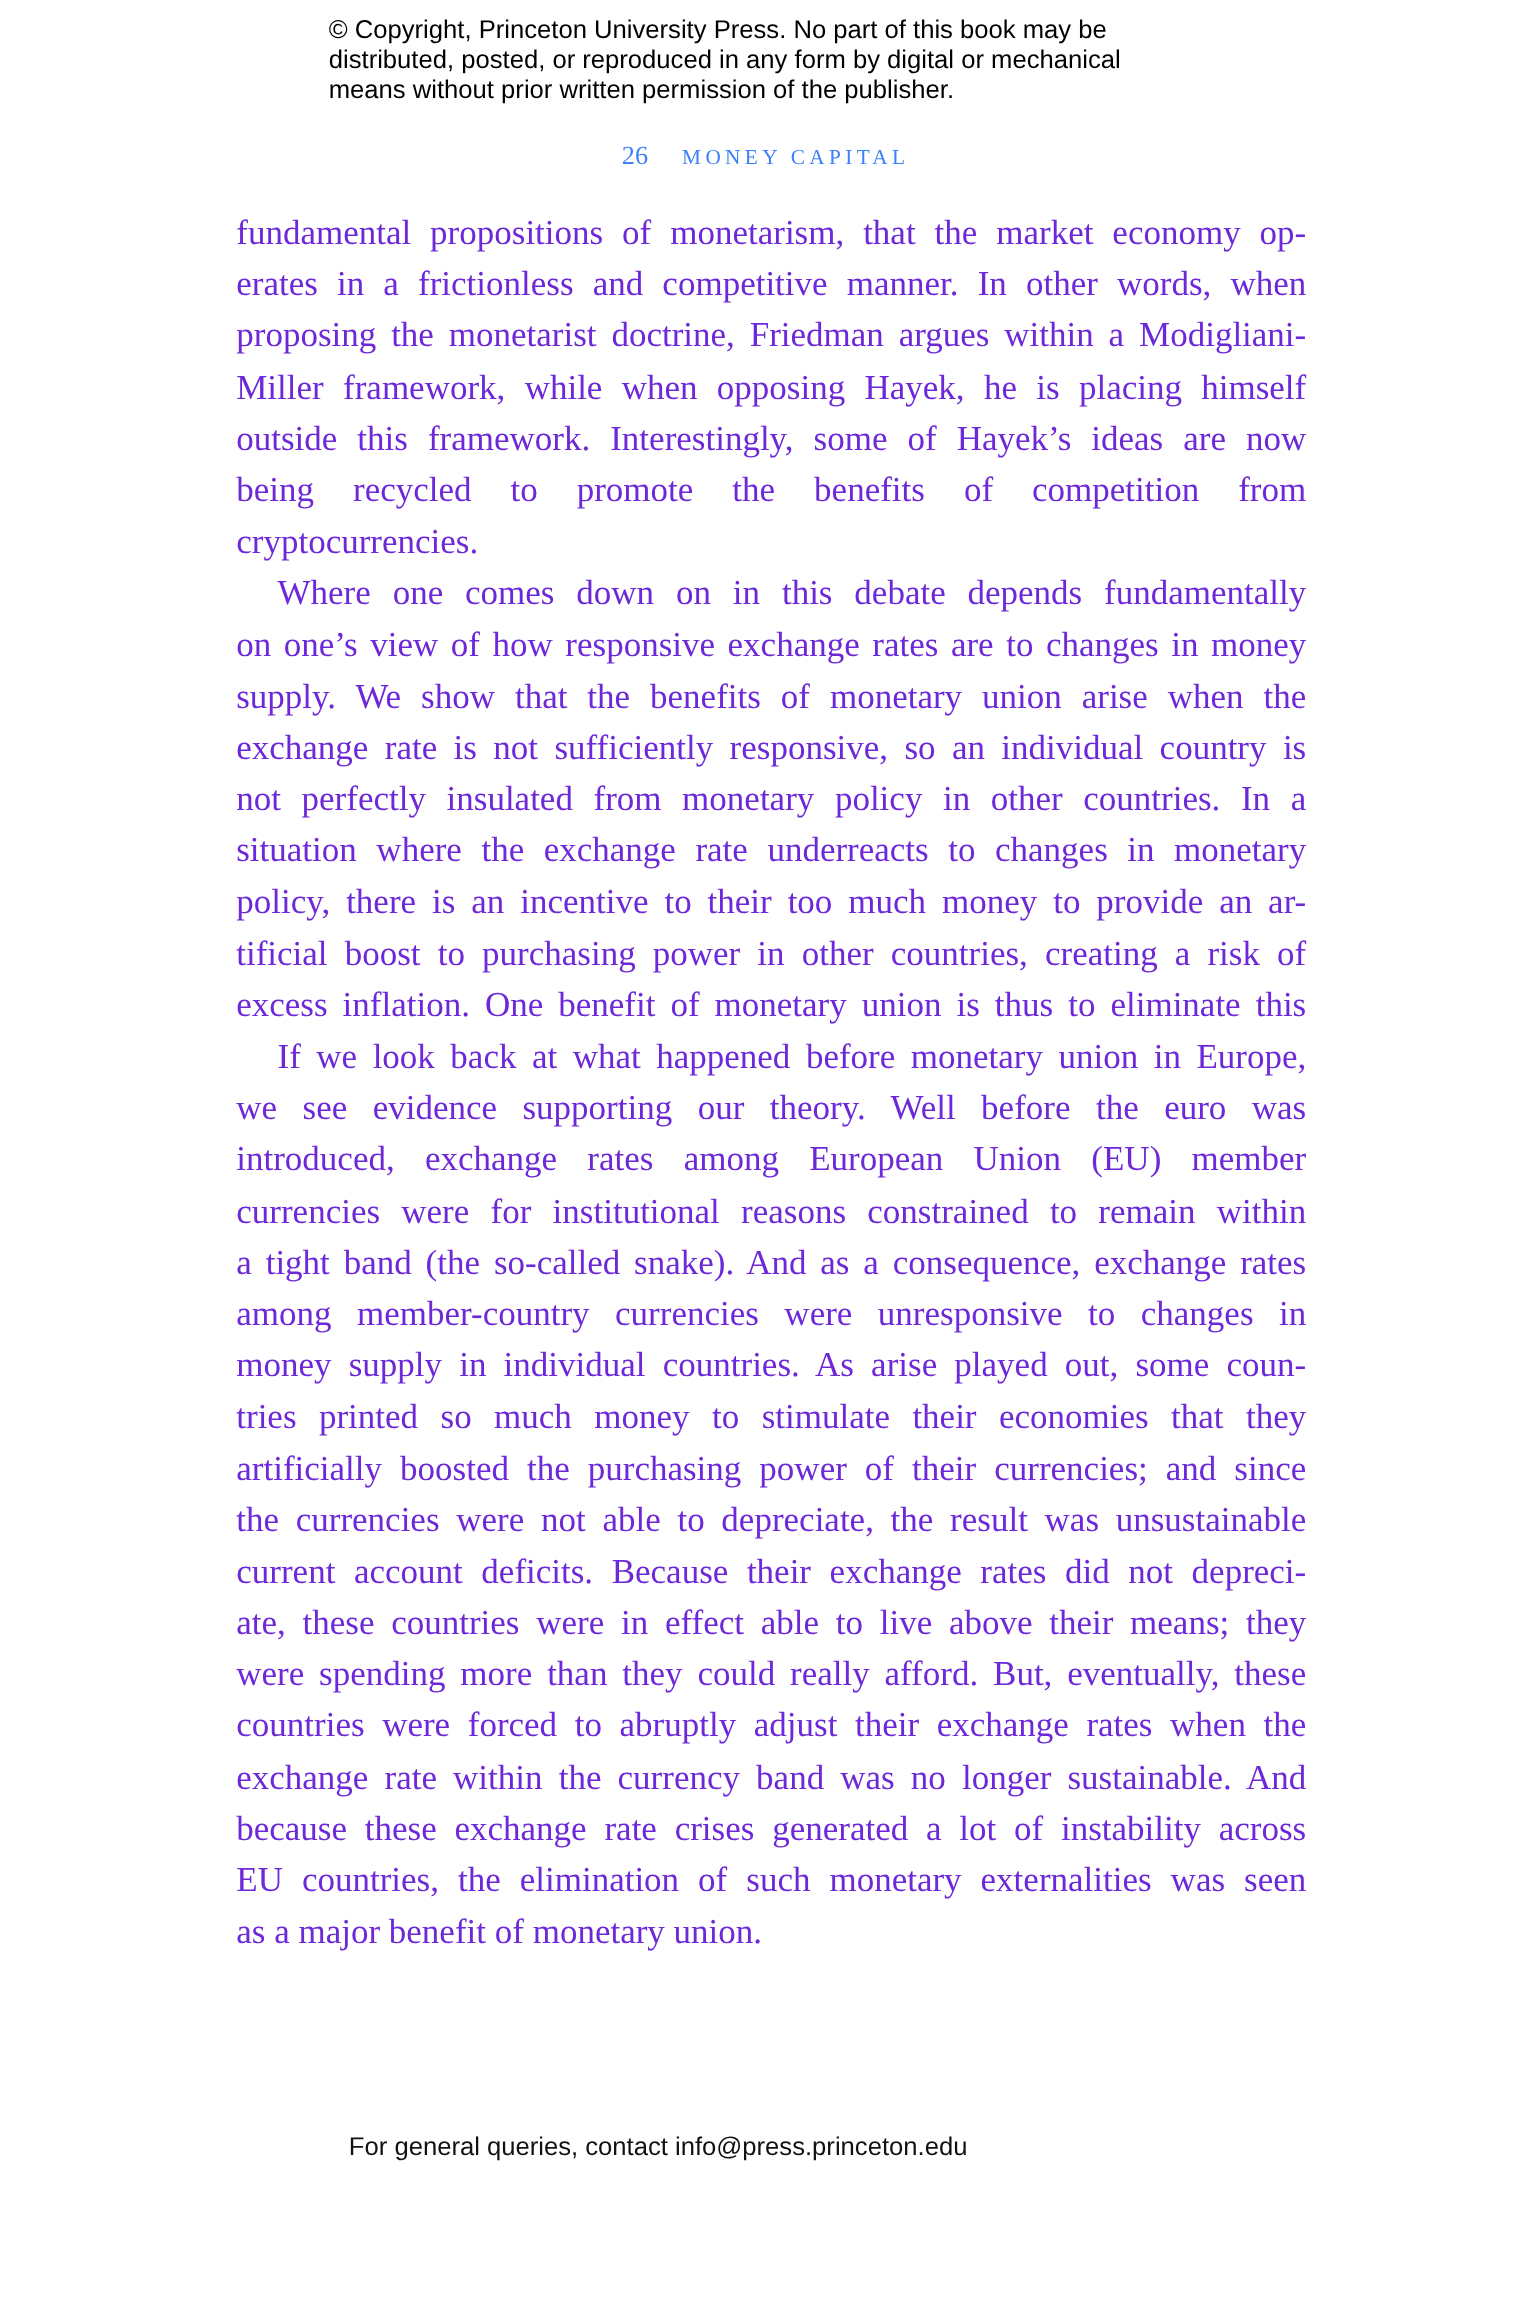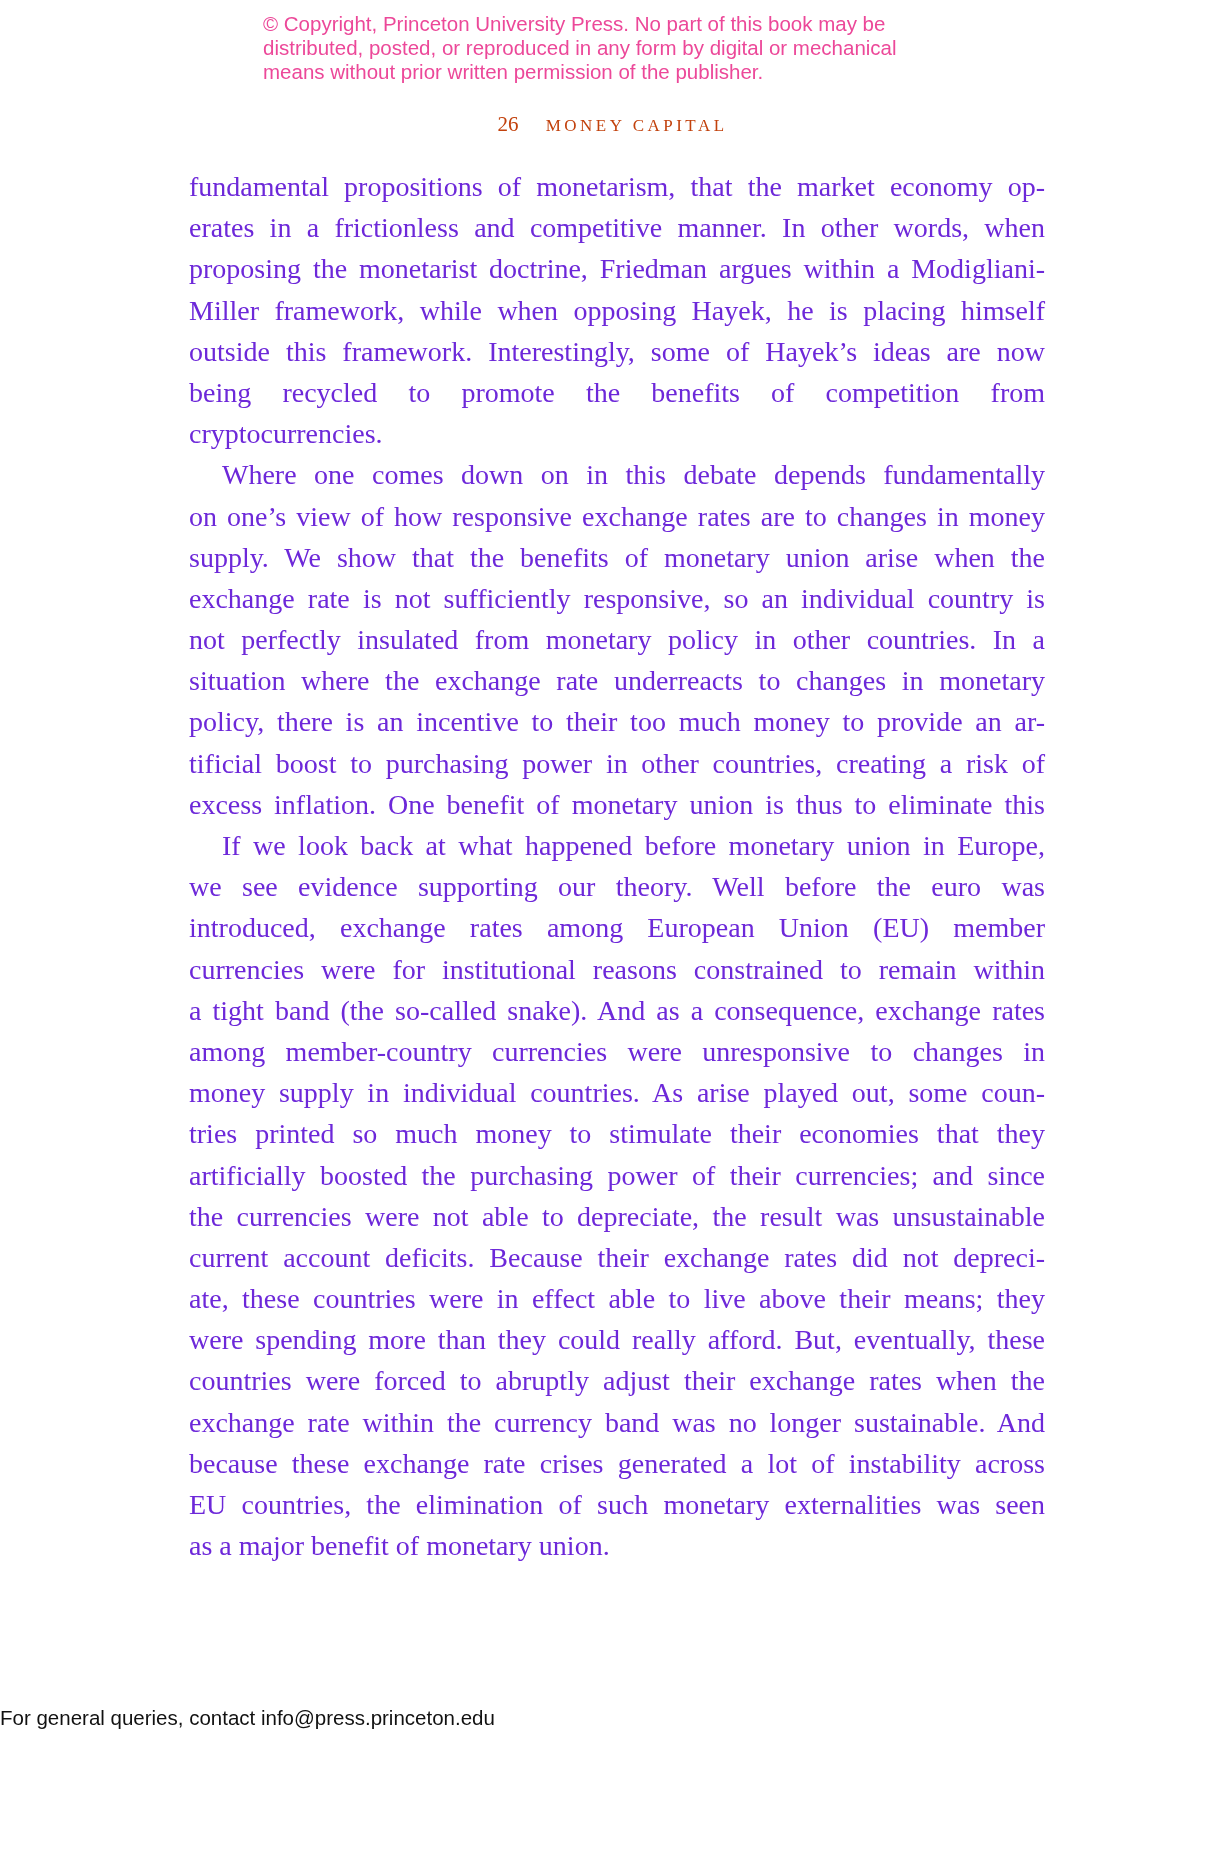--- a/index.html
+++ b/index.html
@@ -15,32 +15,32 @@
       color: #1a1a1a;
     }
     .copyright {
       position: absolute;
       left: 263px;
       top: 12px;
       width: 720px;
       font-family: "Liberation Sans", sans-serif;
       font-size: 20.5px;
       line-height: 24px;
-      color: #ec4899;
+      color: #000000;
     }
     .copyright div { white-space: nowrap; }
     .running-head {
       position: absolute;
       left: 0;
       width: 1225px;
       top: 112px;
       text-align: center;
       font-family: "Liberation Serif", serif;
       font-size: 21px;
-      color: #c2410c;
+      color: #3b82f6;
     }
     .running-head .page-num { margin-right: 22px; }
     .running-head .chapter {
       letter-spacing: 3.5px;
       font-size: 17px;
     }
     .body-text {
       position: absolute;
       left: 189px;
       top: 166px;
@@ -61,21 +61,21 @@
       text-align-last: left;
     }
     .line.indent {
       padding-left: 33px;
     }
     .footer {
       position: absolute;
       left: 0;
       width: 1053px;
       top: 1706px;
-      text-align: left;
+      text-align: center;
       font-family: "Liberation Sans", sans-serif;
       font-size: 20.5px;
       color: #111111;
     }
   </style>
 </head>
 <body>
 
 <div class="copyright">
   <div>© Copyright, Princeton University Press. No part of this book may be</div>

